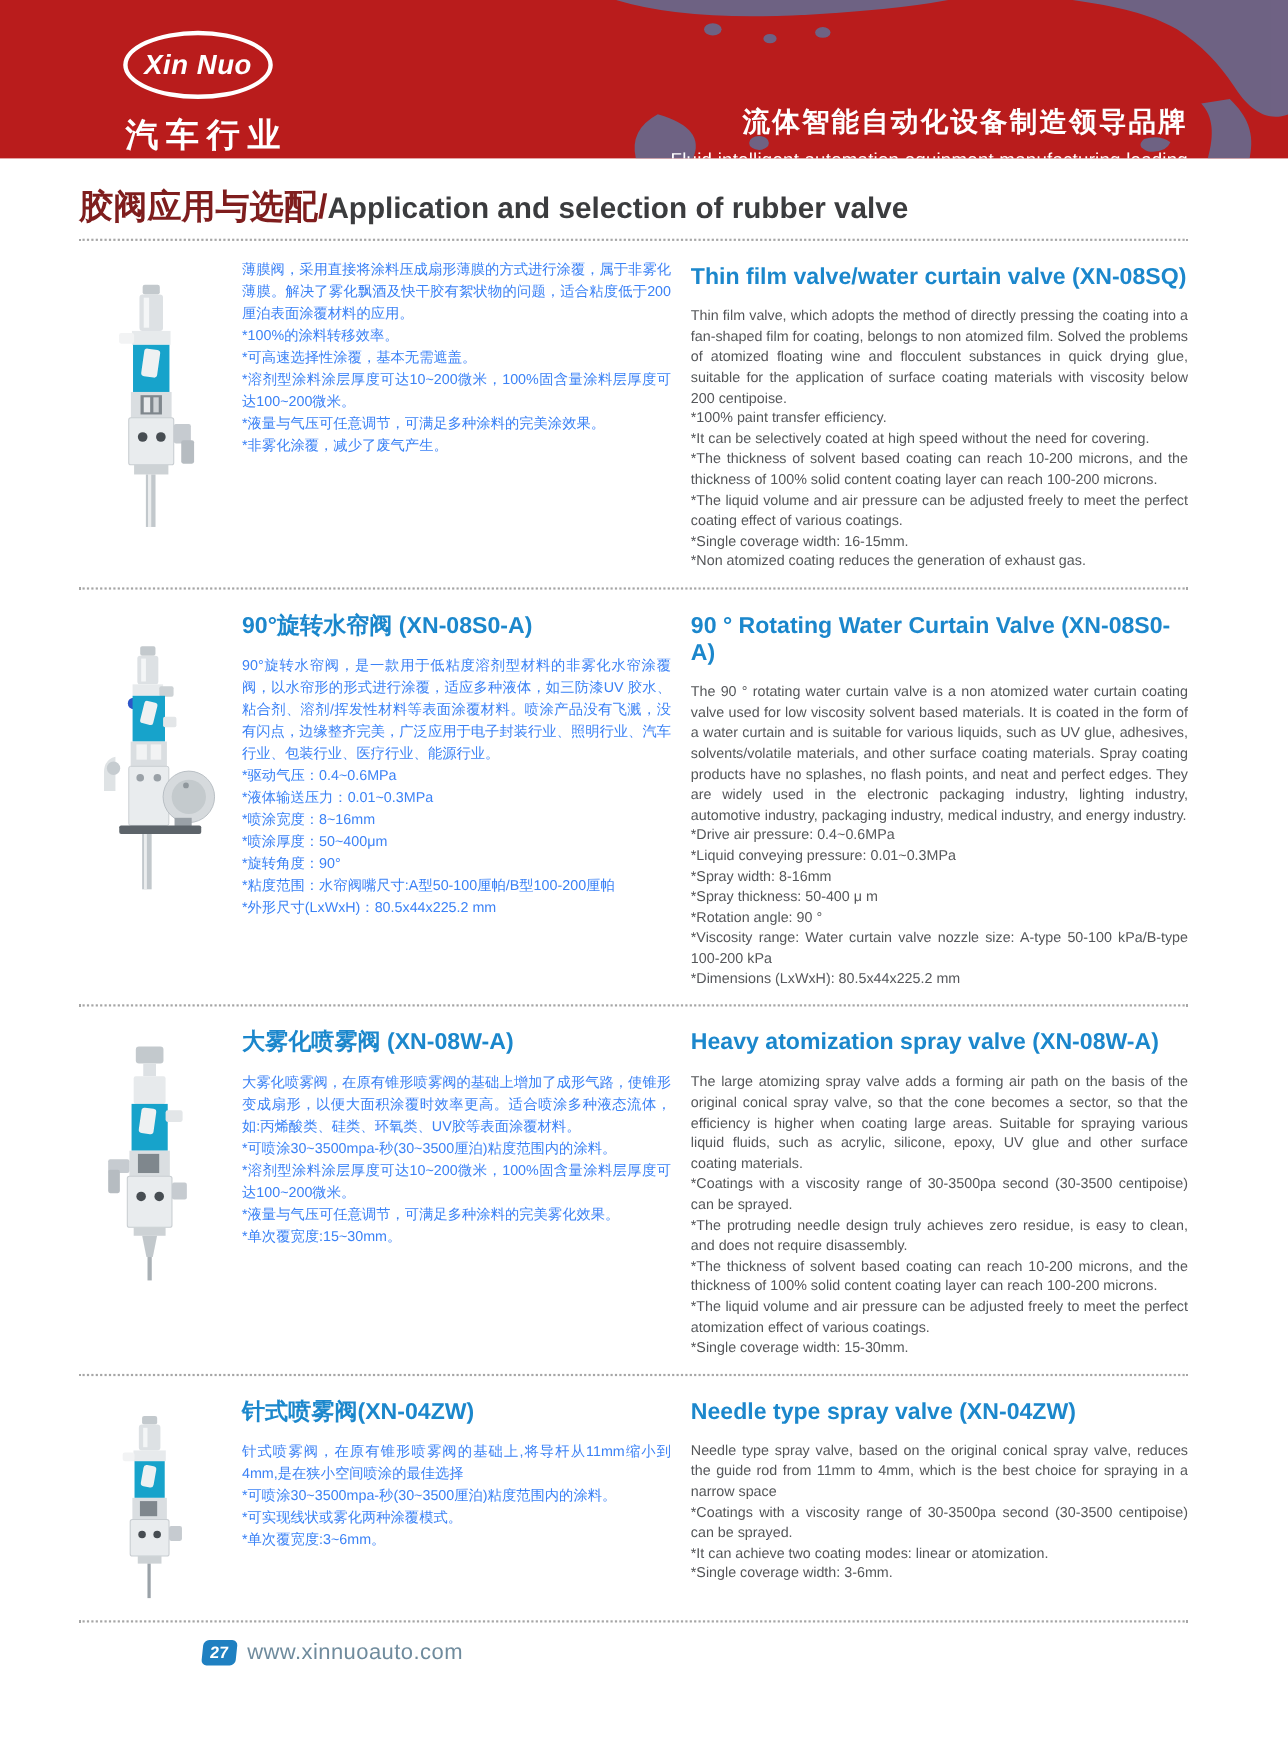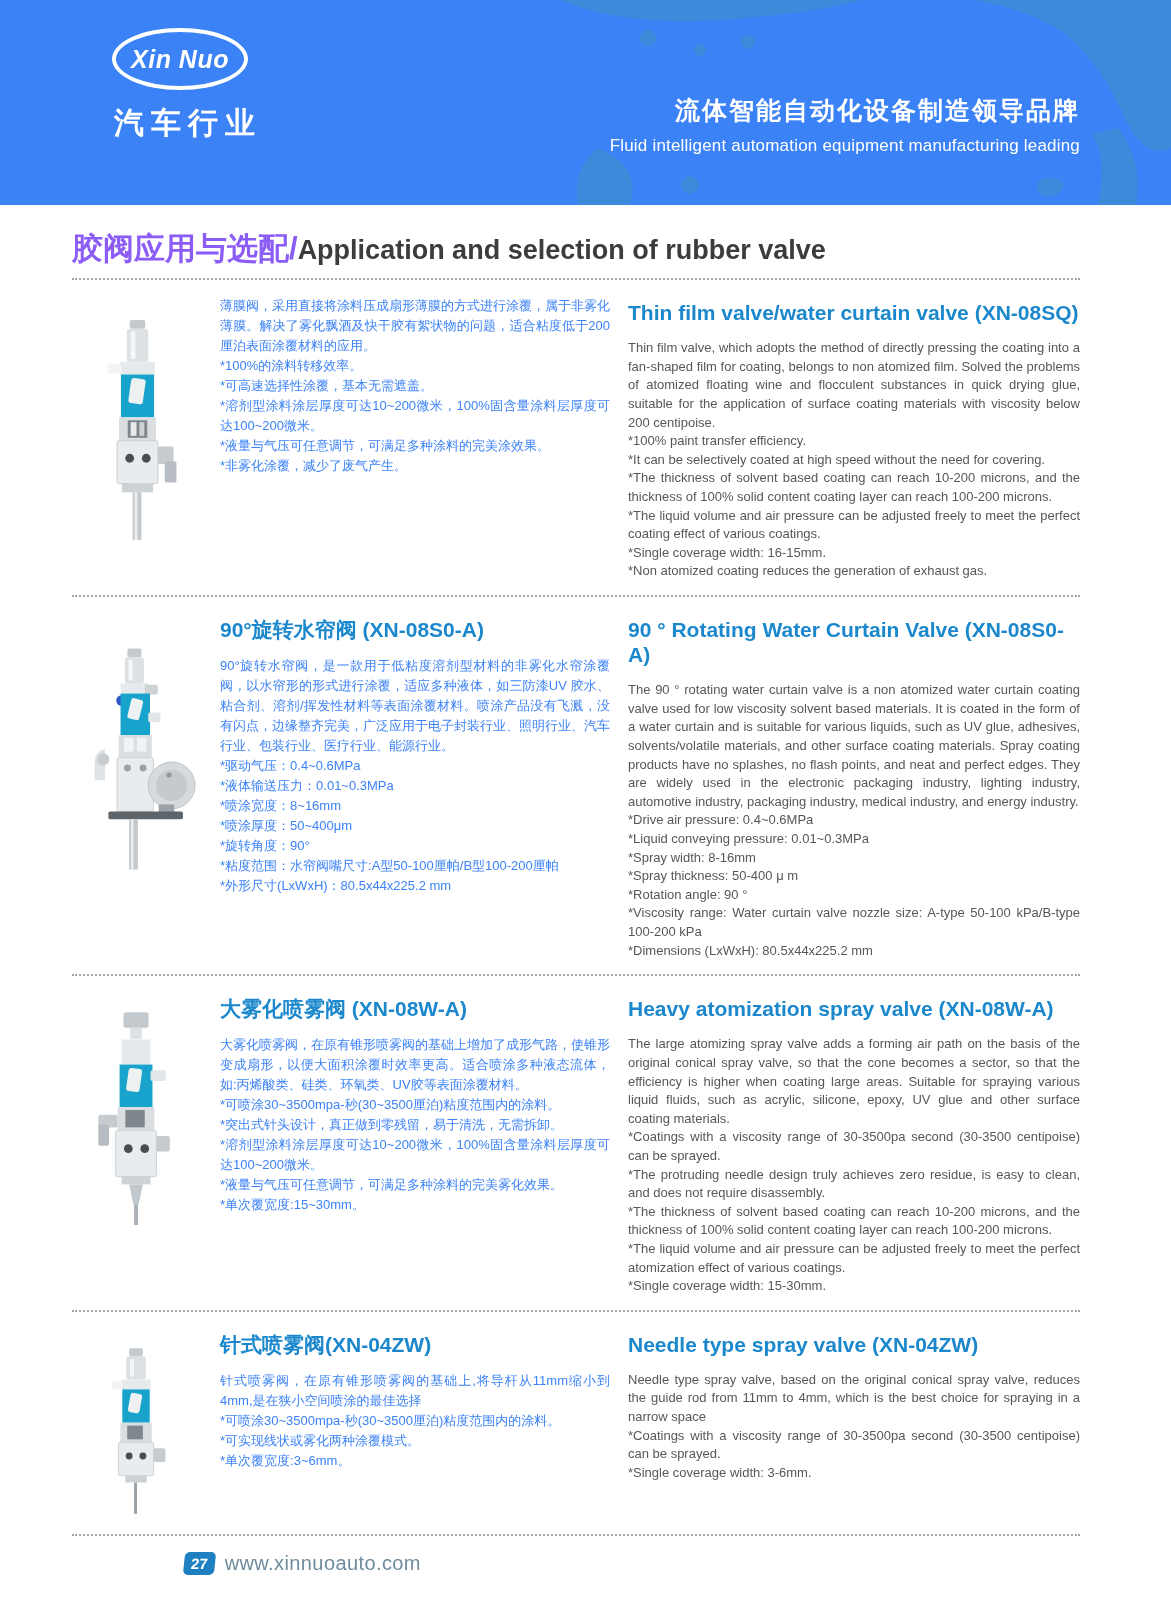--- a/index.html
+++ b/index.html
@@ -4,37 +4,37 @@
 <style>
   html,body{margin:0;padding:0;}
   body{
     width:1171px;height:1600px;background:#ffffff;
     font-family:"Liberation Sans","DejaVu Sans",sans-serif;
     -webkit-font-smoothing:antialiased;
   }
   .page{position:relative;width:1171px;height:1600px;background:#ffffff;overflow:hidden;}
 
   
-  .header{position:relative;height:205px;background:#3b82f6;overflow:hidden;}
+  .header{position:relative;height:144px;background:#b91c1c;overflow:hidden;}
   .header .map{position:absolute;inset:0;width:100%;height:100%;}
   .logo{position:absolute;left:112px;top:28px;color:#fff;z-index:2;}
   .logo-oval{
     width:128px;height:54px;border:4px solid #ffffff;border-radius:50%;
     display:flex;align-items:center;justify-content:center;
     font-style:italic;font-weight:bold;font-size:25px;letter-spacing:0.5px;
   }
   .logo-cn{margin-top:13px;font-size:30px;font-weight:bold;letter-spacing:7px;margin-left:2px;}
   .taglines{position:absolute;right:91px;top:94px;text-align:right;color:#ffffff;z-index:2;}
   .tag-cn{font-size:25px;font-weight:bold;letter-spacing:2px;}
   .tag-en{font-size:17px;margin-top:9px;font-weight:400;letter-spacing:0.2px;}
 
   
   main{padding:0 91px 0 72px;}
   .page-title{margin:27px 0 14px;line-height:1;white-space:nowrap;}
-  .title-cn{color:#8b5cf6;font-size:31px;font-weight:bold;}
+  .title-cn{color:#7f1d1d;font-size:31px;font-weight:bold;}
   .title-en{color:#3b3c3e;font-size:27px;font-weight:bold;}
   .divider{border-bottom:2px dotted #a6a6a6;height:0;}
 
   section.product{
     display:grid;grid-template-columns:130px 390px 1fr;column-gap:18px;
     padding:16px 0 14px;border-bottom:2px dotted #a6a6a6;box-sizing:border-box;
   }
   .sec-1{min-height:292px;}
   .sec-2{min-height:344px;}
   .sec-3{min-height:320px;}
@@ -207,21 +207,20 @@
           <rect x="80" y="130" width="14" height="16" rx="2" fill="#c6cbd0"></rect>
           <rect x="44" y="172" width="30" height="8" fill="#cdd2d5"></rect>
           <polygon points="52,180 66,180 62,200 56,200" fill="#c2c8cc"></polygon>
           <rect x="57" y="200" width="4" height="22" fill="#aab1b6"></rect>
         </svg>
       </div>
       <div class="col cn">
         <h2>大雾化喷雾阀 (XN-08W-A)</h2>
         <p class="intro">大雾化喷雾阀，在原有锥形喷雾阀的基础上增加了成形气路，使锥形变成扇形，以便大面积涂覆时效率更高。适合喷涂多种液态流体，如:丙烯酸类、硅类、环氧类、UV胶等表面涂覆材料。</p>
         <p>*可喷涂30~3500mpa-秒(30~3500厘泊)粘度范围内的涂料。</p>
-        <p>*突出式针头设计，真正做到零残留，易于清洗，无需拆卸。</p>
         <p>*溶剂型涂料涂层厚度可达10~200微米，100%固含量涂料层厚度可达100~200微米。</p>
         <p>*液量与气压可任意调节，可满足多种涂料的完美雾化效果。</p>
         <p>*单次覆宽度:15~30mm。</p>
       </div>
       <div class="col en">
         <h2>Heavy atomization spray valve (XN-08W-A)</h2>
         <p class="intro">The large atomizing spray valve adds a forming air path on the basis of the original conical spray valve, so that the cone becomes a sector, so that the efficiency is higher when coating large areas. Suitable for spraying various liquid fluids, such as acrylic, silicone, epoxy, UV glue and other surface coating materials.</p>
         <p>*Coatings with a viscosity range of 30-3500pa second (30-3500 centipoise) can be sprayed.</p>
         <p>*The protruding needle design truly achieves zero residue, is easy to clean, and does not require disassembly.</p>
         <p>*The thickness of solvent based coating can reach 10-200 microns, and the thickness of 100% solid content coating layer can reach 100-200 microns.</p>
@@ -254,20 +253,21 @@
         <h2>针式喷雾阀(XN-04ZW)</h2>
         <p class="intro">针式喷雾阀，在原有锥形喷雾阀的基础上,将导杆从11mm缩小到4mm,是在狭小空间喷涂的最佳选择</p>
         <p>*可喷涂30~3500mpa-秒(30~3500厘泊)粘度范围内的涂料。</p>
         <p>*可实现线状或雾化两种涂覆模式。</p>
         <p>*单次覆宽度:3~6mm。</p>
       </div>
       <div class="col en">
         <h2>Needle type spray valve (XN-04ZW)</h2>
         <p class="intro">Needle type spray valve, based on the original conical spray valve, reduces the guide rod from 11mm to 4mm, which is the best choice for spraying in a narrow space</p>
         <p>*Coatings with a viscosity range of 30-3500pa second (30-3500 centipoise) can be sprayed.</p>
+        <p>*It can achieve two coating modes: linear or atomization.</p>
         <p>*Single coverage width: 3-6mm.</p>
       </div>
     </section>
 
     <div class="footer">
       <span class="page-badge">27</span>
       <span class="website">www.xinnuoauto.com</span>
     </div>
   </main>
 

